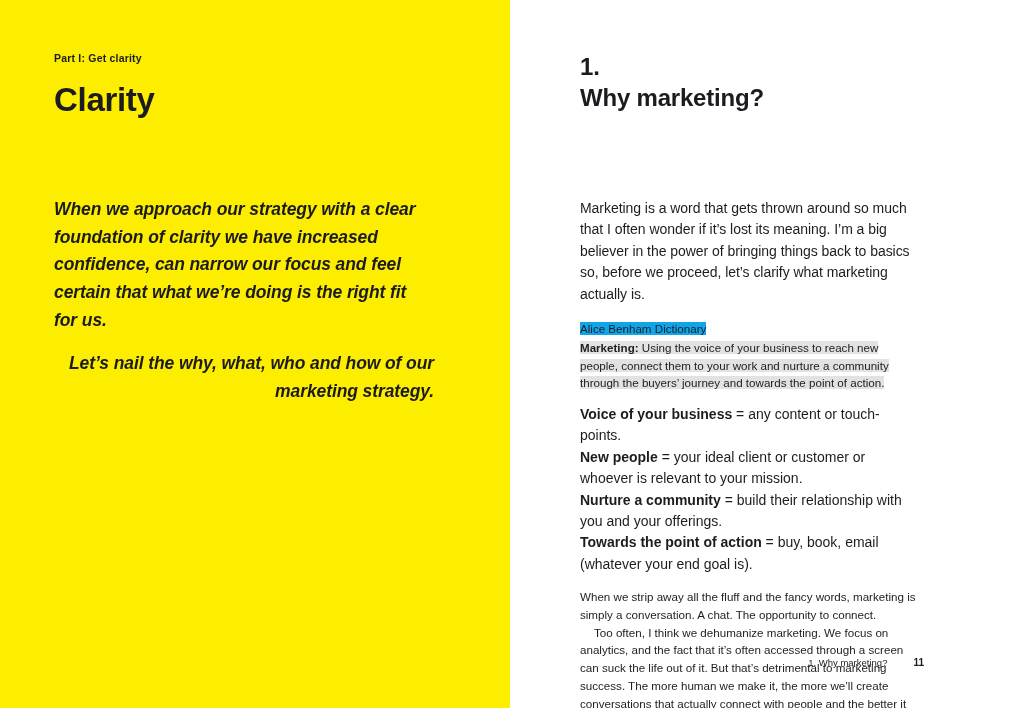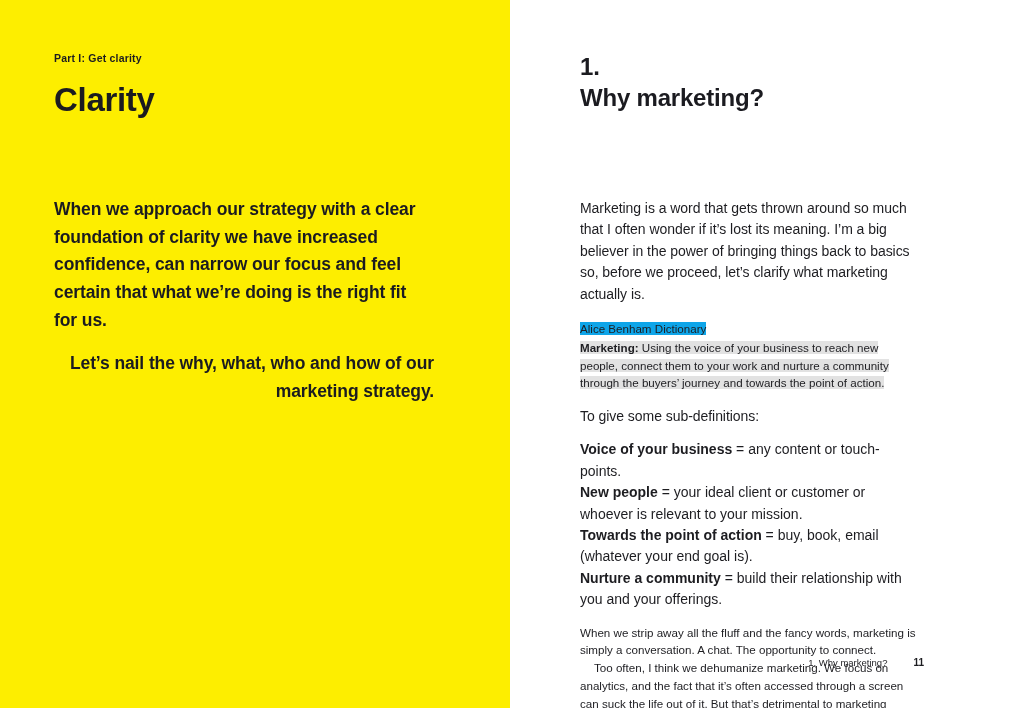--- a/index.html
+++ b/index.html
@@ -41,20 +41,21 @@
     line-height: 1.1;
   }
   .lead-block {
     position: absolute;
     left: 54px;
     top: 196px;
     width: 380px;
   }
   .lead-para {
     font-size: 17.5px;
+    font-style: italic;
     font-weight: bold;
     line-height: 1.58;
     color: #1b1b20;
     letter-spacing: -0.1px;
   }
   .lead-para + .lead-para { margin-top: 16px; text-align: right; }
 
   
   .page-right {
     position: relative;
@@ -147,27 +148,26 @@
 
       <p class="body">Marketing is a word that gets thrown around so much that I often wonder if it’s lost its meaning. I’m a big believer in the power of bringing things back to basics so, before we proceed, let’s clarify what marketing actually is.</p>
 
       <div class="dict-block">
         <span class="dict-head">Alice Benham Dictionary</span>
         <div class="dict-body">
           <span class="hl"><b>Marketing:</b><span> Using the voice of your business to reach new people, connect them to your work and nurture a community through the buyers’ journey and towards the point of action.</span></span>
         </div>
       </div>
 
-      <p class="body subdef-intro">To give some sub-definitions:</p>
 
       <div class="defs">
         <div class="line"><b>Voice of your business</b><span> = any content or touch-points.</span></div>
         <div class="line"><b>New people</b><span> = your ideal client or customer or whoever is relevant to your mission.</span></div>
+        <div class="line"><b>Nurture a community</b><span> = build their relationship with you and your offerings.</span></div>
         <div class="line"><b>Towards the point of action</b><span> = buy, book, email (whatever your end goal is).</span></div>
-        <div class="line"><b>Nurture a community</b><span> = build their relationship with you and your offerings.</span></div>
       </div>
 
       <div class="tail">
         <p>When we strip away all the fluff and the fancy words, marketing is simply a conversation. A chat. The opportunity to connect.</p>
         <p class="indent">Too often, I think we dehumanize marketing. We focus on analytics, and the fact that it’s often accessed through a screen can suck the life out of it. But that’s detrimental to marketing success. The more human we make it, the more we’ll create conversations that actually connect with people and the better it will feel on both sides.</p>
       </div>
     </div>
 
     <div class="footer">
       <span class="footer-label">1. Why marketing?</span>

